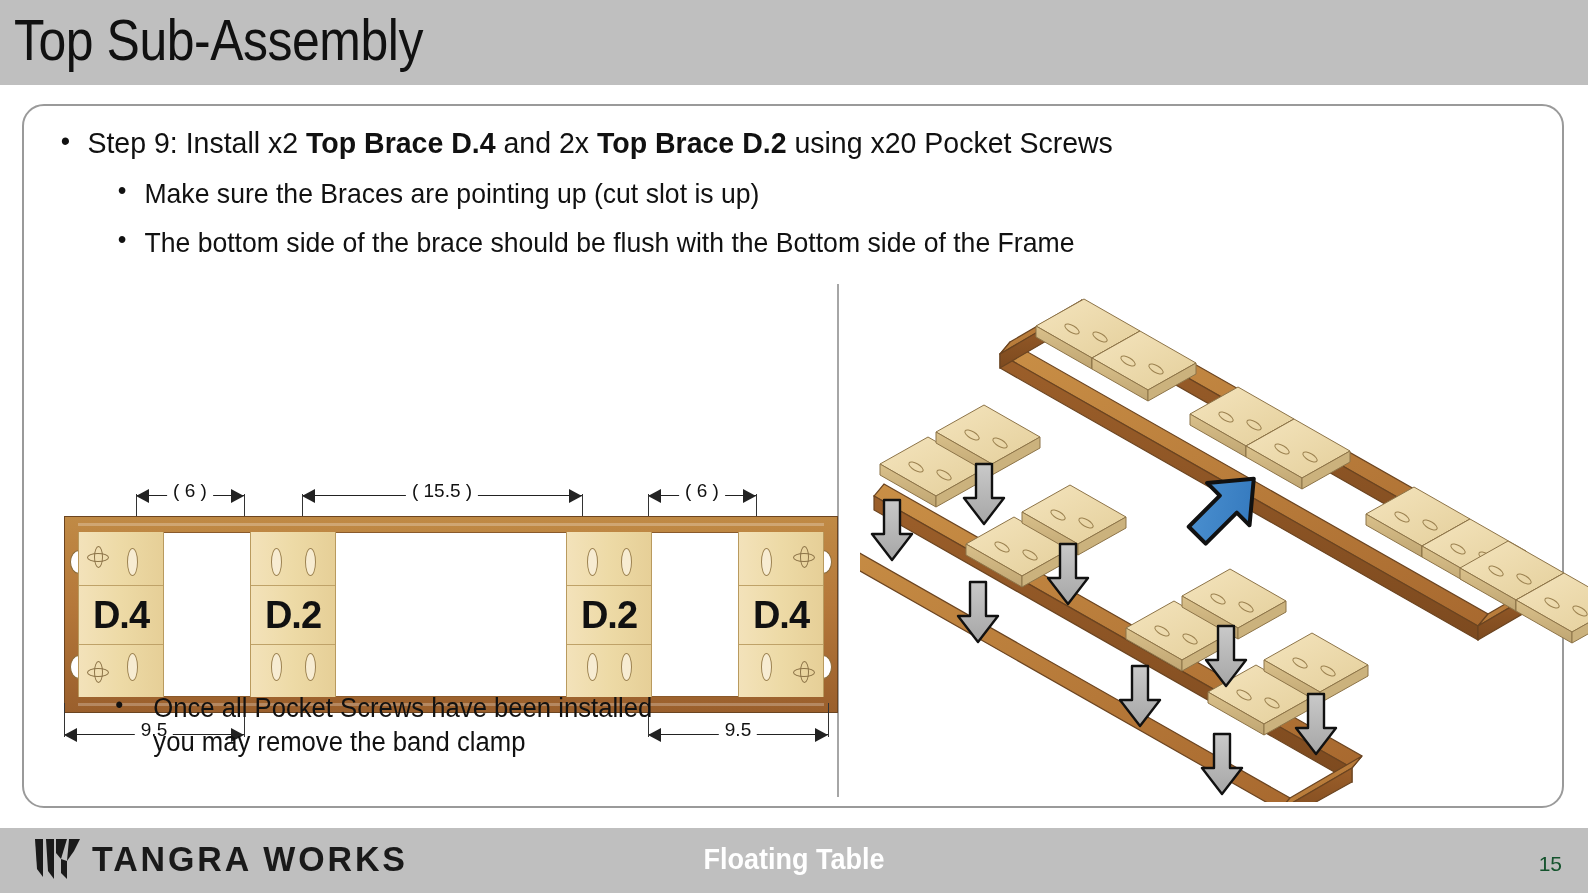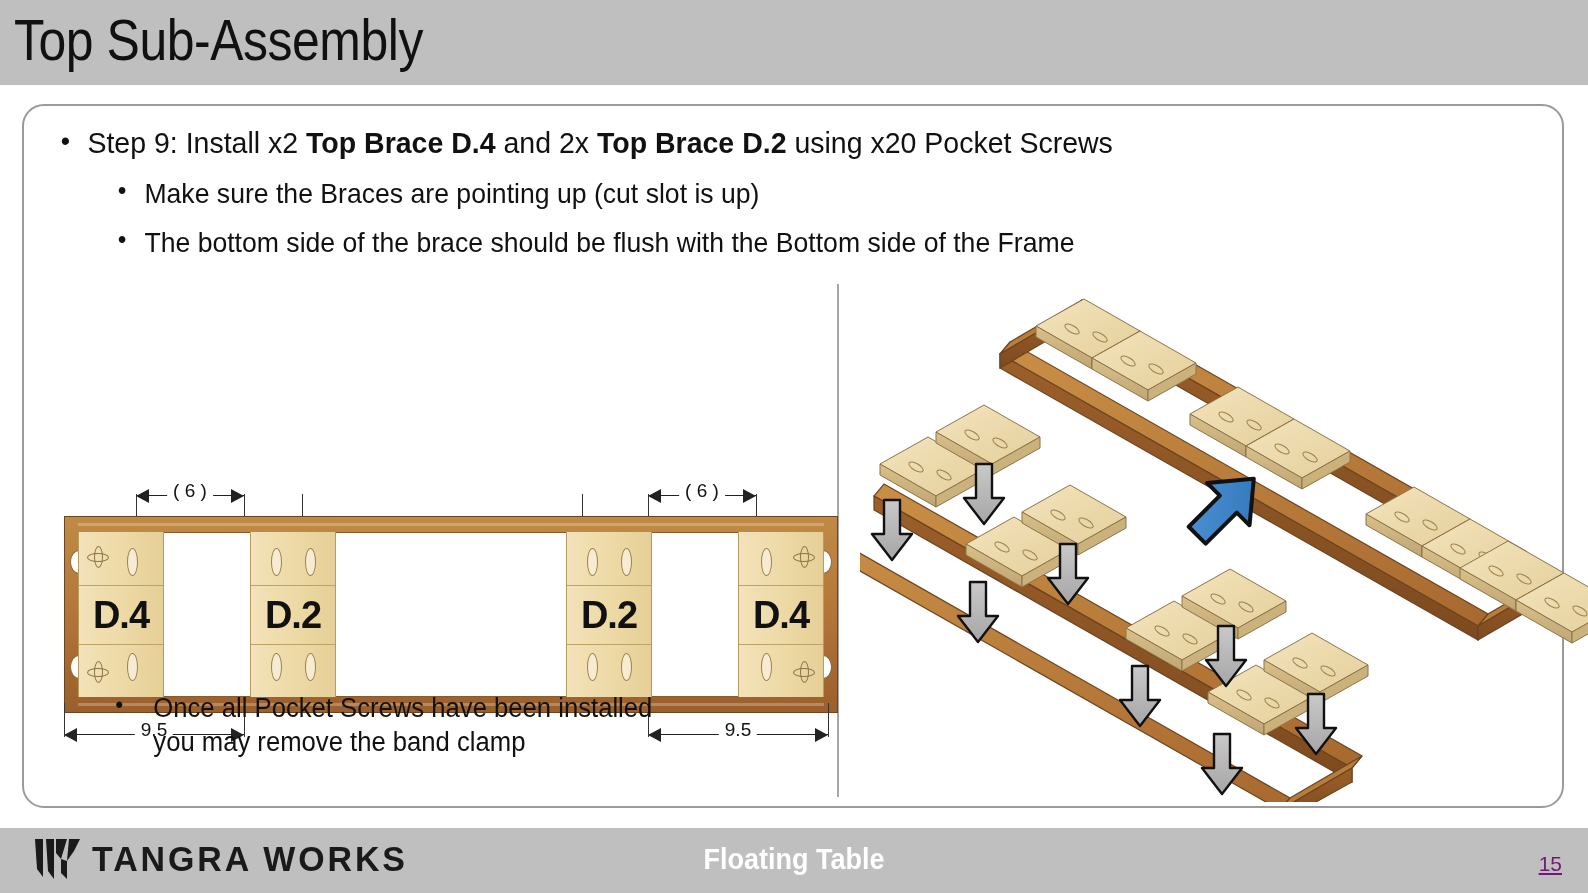--- a/index.html
+++ b/index.html
@@ -185,21 +185,21 @@
     white-space:nowrap;
   }
   .footer-title{
     position:absolute;left:0;top:14px;width:1588px;text-align:center;
     font-size:30px;font-weight:700;color:#ffffff;
     letter-spacing:0px;
     transform:scaleX(0.9);
   }
   .page-num{
     position:absolute;right:26px;top:24px;
-    font-size:21px;color:#701a75;text-decoration:underline;
+    font-size:21px;color:#14532d;
   }
   .top-sliver{
     position:absolute;left:0;top:816px;width:1588px;height:12px;background:#ffffff;
   }
 </style>
 </head>
 <body>
 
 <div class="title-bar">
   <div class="title-text">Top Sub-Assembly</div>
@@ -225,20 +225,26 @@
   <div class="divider"></div>
 
   <div class="drawing">
 
     <div class="dimrow" style="left:0;top:108px;width:812px;">
       <div class="dim" style="left:112px;width:108px;">
         <div class="line"></div>
           <div class="ah-l"></div>
           <div class="ah-r"></div>
         <div class="txt">( 6 )</div>
+      </div>
+      <div class="dim" style="left:278px;width:280px;">
+        <div class="line"></div>
+          <div class="ah-l"></div>
+          <div class="ah-r"></div>
+        <div class="txt">( 15.5 )</div>
       </div>
       <div class="dim" style="left:624px;width:108px;">
         <div class="line"></div>
           <div class="ah-l"></div>
           <div class="ah-r"></div>
         <div class="txt">( 6 )</div>
       </div>
       <div class="ext" style="left:112px;top:18px;height:32px;"></div>
       <div class="ext" style="left:220px;top:18px;height:32px;"></div>
       <div class="ext" style="left:278px;top:18px;height:32px;"></div>

